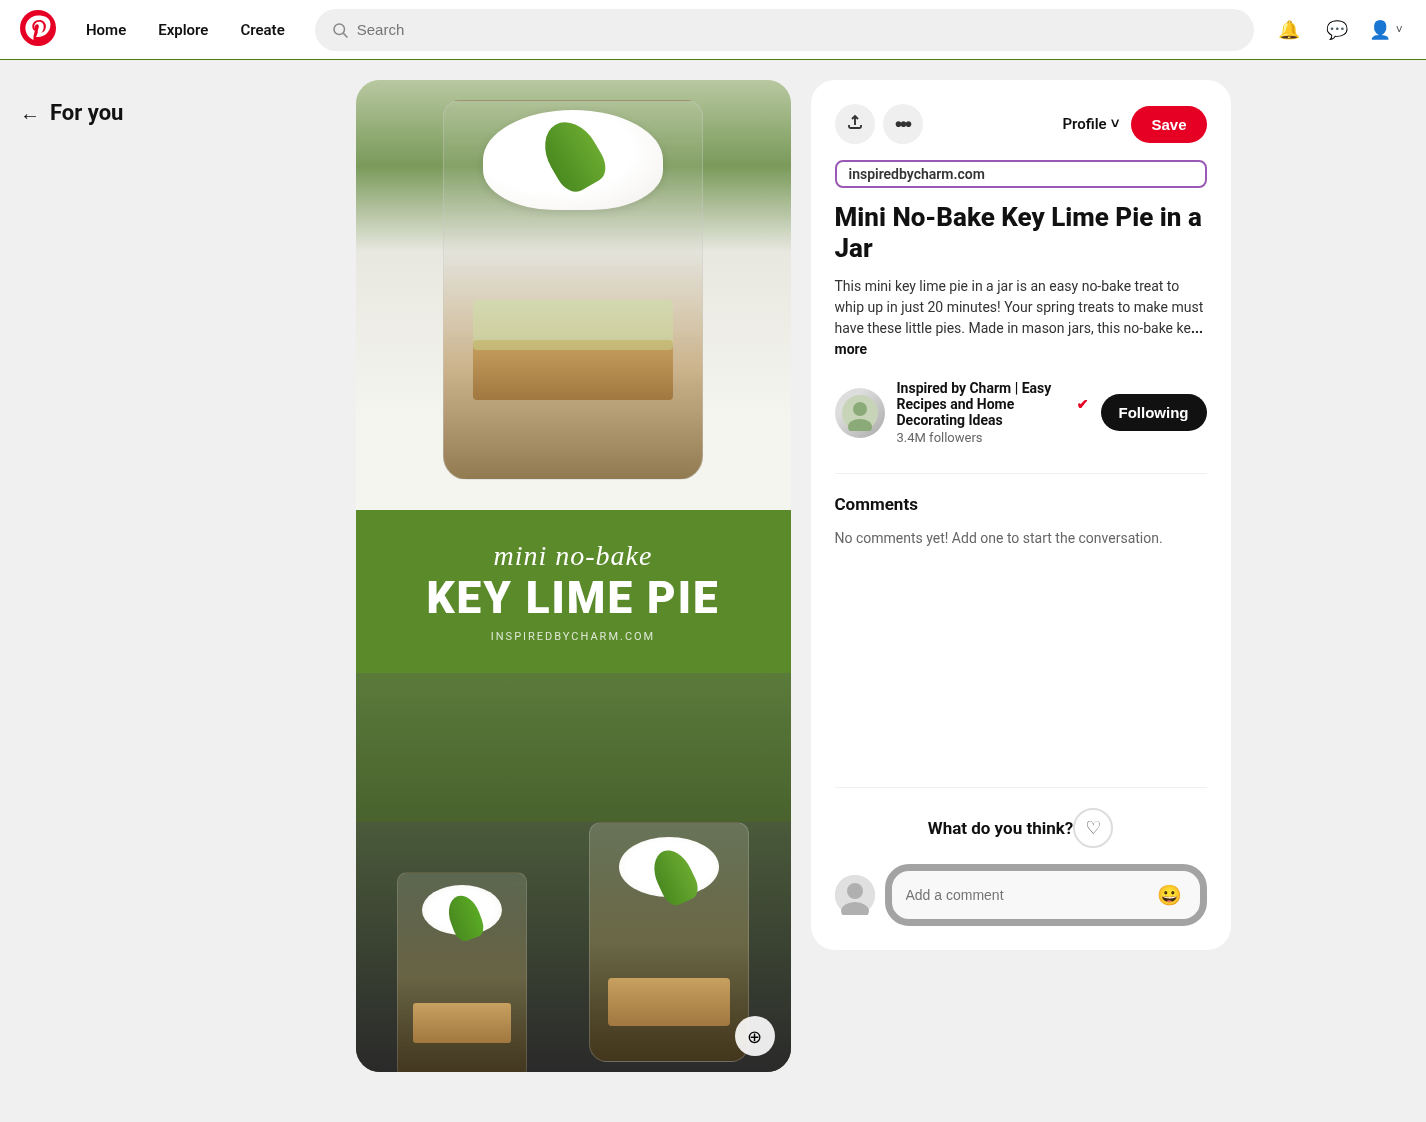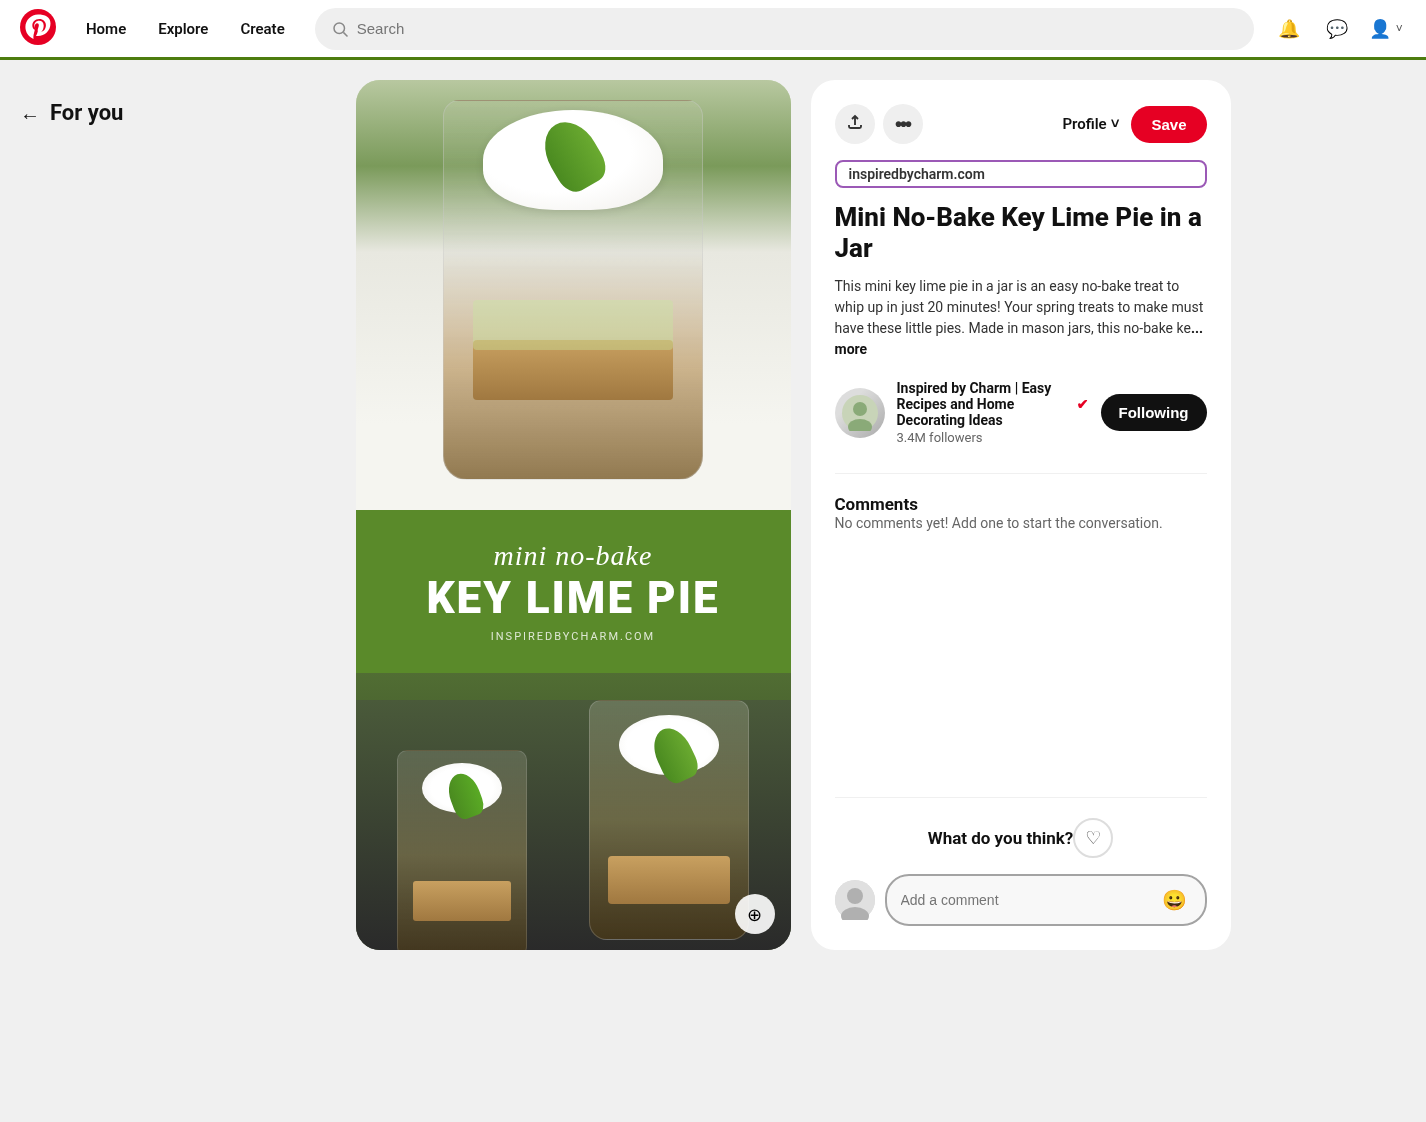--- a/index.html
+++ b/index.html
@@ -6,21 +6,21 @@
     body { font-family: -apple-system, BlinkMacSystemFont, 'Segoe UI', Roboto, sans-serif; background: #f0f0f0; min-height: 1122px; }
 
     
     .header {
       display: flex;
       align-items: center;
       background: #fff;
       padding: 0 20px;
       height: 60px;
       gap: 16px;
-      border-bottom: 3px solid #4d7c0f;
+      border-bottom: 1px solid #4d7c0f;
       position: sticky;
       top: 0;
       z-index: 100;
     }
     .pinterest-logo {
       width: 36px;
       height: 36px;
       flex-shrink: 0;
     }
     .nav-links {
@@ -127,21 +127,21 @@
       flex-shrink: 0;
       border-radius: 24px;
       overflow: hidden;
       position: relative;
       background: #ddd;
     }
 
     
     .pin-image-art {
       width: 100%;
-      height: 870px;
+      height: 992px;
       position: relative;
       overflow: hidden;
       background: linear-gradient(180deg, #c8d9b0 0%, #8fa86a 30%, #5a7a3a 60%, #2d3a1a 100%);
     }
     .overlay-banner {
       position: absolute;
       top: 430px;
       left: 0;
       right: 0;
       background: #5a8a2a;
@@ -339,21 +339,21 @@
 
     .comments-section {
       border-top: 1px solid #f0f0f0;
       padding-top: 20px;
       margin-top: 4px;
     }
     .comments-title {
       font-size: 17px;
       font-weight: 700;
       color: #111;
-      margin-bottom: 1px;
+      margin-bottom: 16px;
     }
     .no-comments {
       font-size: 14px;
       color: #666;
       margin-bottom: 20px;
     }
 
     .what-do-you-think {
       display: flex;
       align-items: center;
@@ -397,21 +397,21 @@
       justify-content: center;
       font-size: 28px;
       color: #999;
       flex-shrink: 0;
     }
     .comment-input-wrapper {
       flex: 1;
       display: flex;
       align-items: center;
       background: #f8f8f8;
-      border: 2px solid #a3a3a3;
+      border: 7px solid #a3a3a3;
       border-radius: 24px;
       padding: 8px 14px;
       justify-content: space-between;
     }
     .comment-input {
       flex: 1;
       border: none;
       background: transparent;
       outline: none;
       font-size: 14px;

